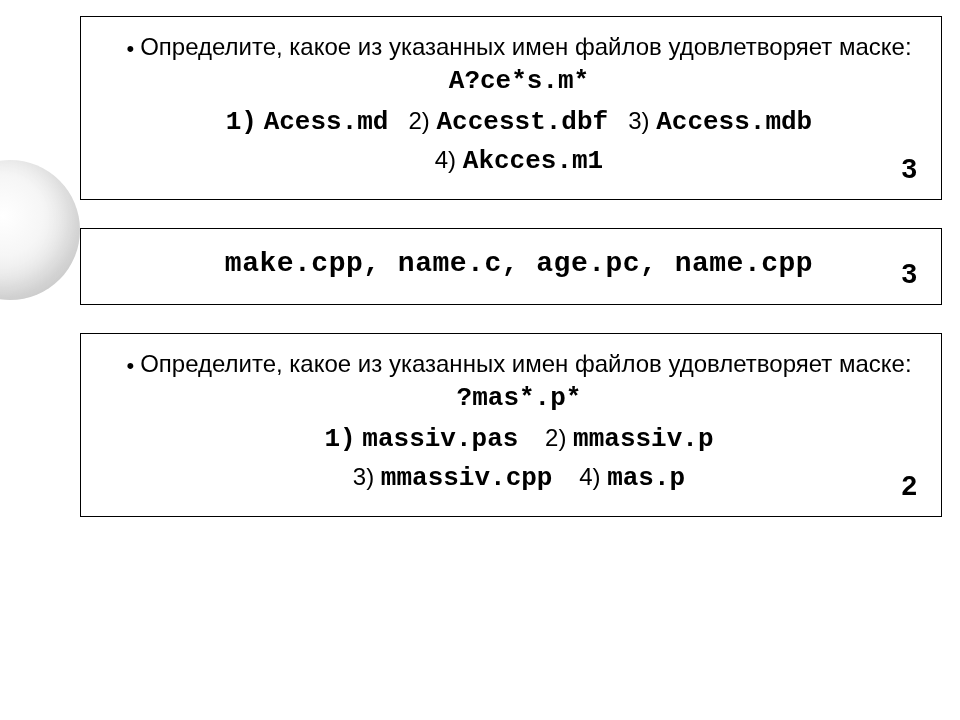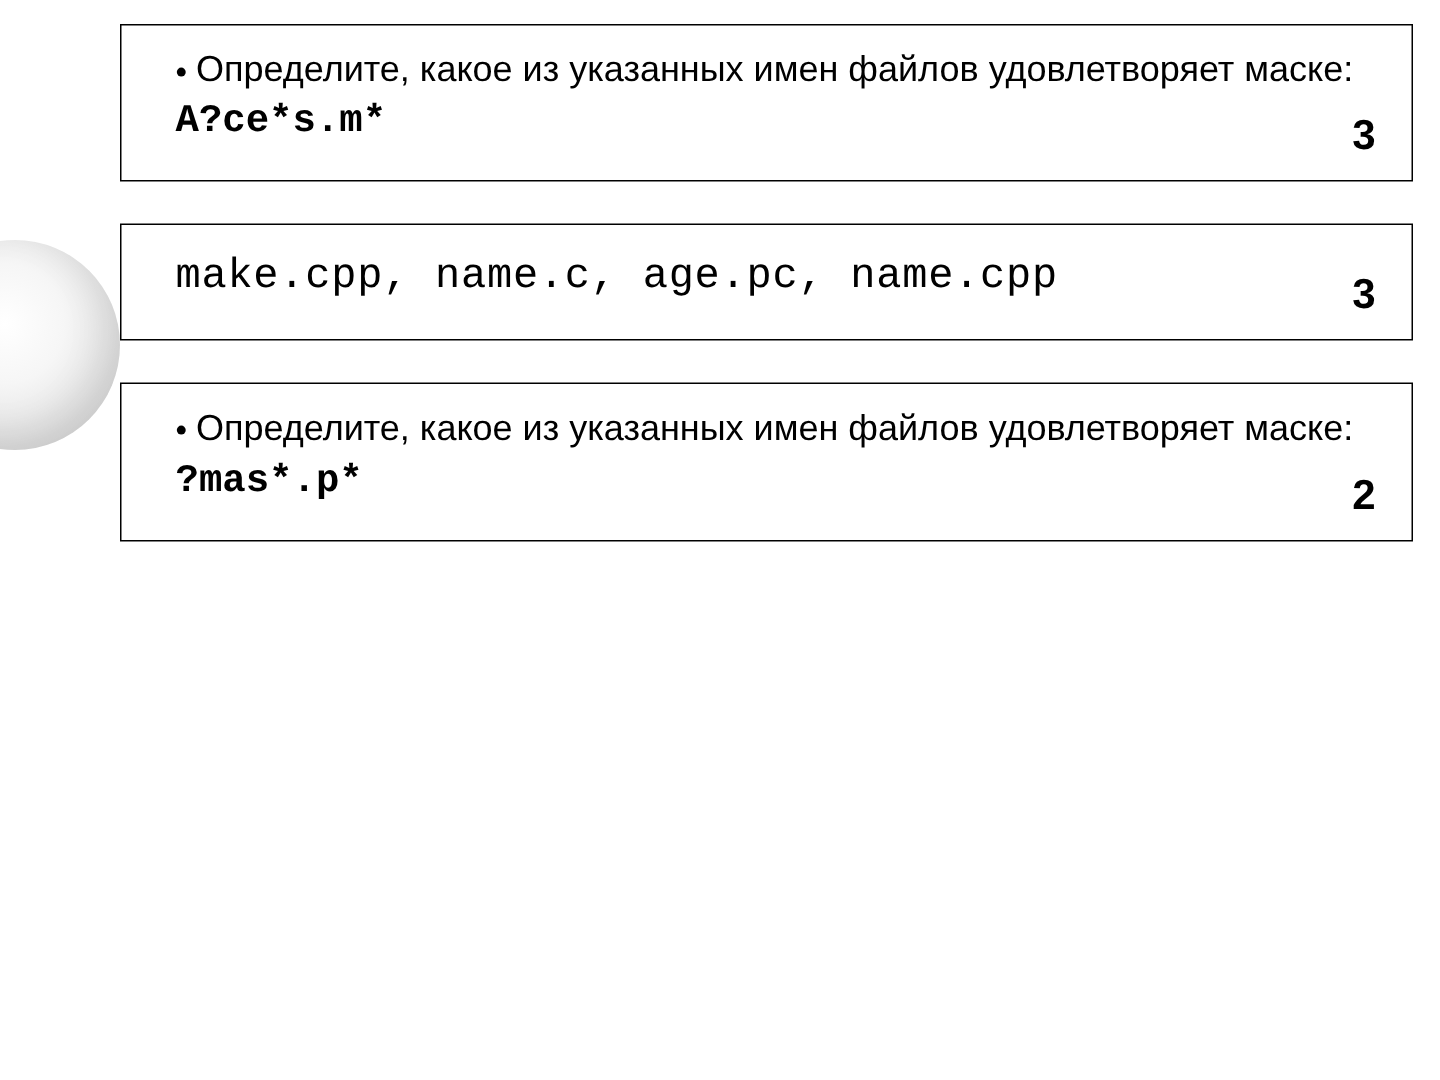--- a/index.html
+++ b/index.html
@@ -29,20 +29,21 @@
     box-shadow: inset -10px -10px 25px rgba(0,0,0,0.08);
     z-index: 0;
   }
   .box {
     position: relative;
     z-index: 1;
     border: 1px solid #000;
     background: #fff;
     margin-bottom: 28px;
     padding: 14px 20px 18px 36px;
+    text-align: center;
   }
   .box1 { margin-top: 4px; }
   .prompt {
     font-size: 24px;
     line-height: 1.35;
     margin: 0 0 4px 0;
   }
   .prompt .lead-bullet {
     display: inline-block;
     margin-right: 6px;
@@ -67,48 +68,74 @@
   .answer {
     position: absolute;
     right: 24px;
     bottom: 14px;
     font-size: 28px;
     font-weight: 700;
     font-family: Arial, Helvetica, sans-serif;
   }
   .filelist {
     font-family: "Courier New", Courier, monospace;
-    font-weight: 400;
+    font-weight: 700;
     font-size: 28px;
     line-height: 1.35;
     margin: 2px 0 4px 0;
     letter-spacing: 0.5px;
   }
   .opts-row { margin-top: 2px; }
 </style>
 </head>
 <body>
 
 <div class="canvas">
 
   <div class="deco-circle"></div>
 
   <div class="box box1">
     <p class="prompt">
       <span class="lead-bullet">•</span><span>Определите, какое из указанных имен файлов удовлетворяет маске: </span>
       <span class="mask">A?ce*s.m*</span>
     </p>
+    <div class="opts">
+      <span class="num bold">1)</span>
+      <span class="fname">Acess.md</span>
+      &nbsp;
+      <span class="num">2)</span>
+      <span class="fname">Accesst.dbf</span>
+      &nbsp;
+      <span class="num">3)</span>
+      <span class="fname">Access.mdb</span>
+      <br>
+      <span class="num">4)</span>
+      <span class="fname">Akcces.m1</span>
+    </div>
     <div class="answer">3</div>
   </div>
 
   <div class="box">
     <div class="filelist"> make.cpp, name.c, age.pc, name.cpp</div>
     <div class="answer">3</div>
   </div>
 
   <div class="box">
     <p class="prompt">
       <span class="lead-bullet">•</span><span>Определите, какое из указанных имен файлов удовлетворяет маске: </span><span class="mask">?mas*.p*</span>
     </p>
+    <div class="opts">
+      <span class="num bold">1)</span>
+      <span class="fname">massiv.pas</span>
+      &nbsp;&nbsp;
+      <span class="num">2)</span>
+      <span class="fname">mmassiv.p</span>
+      <br>
+      <span class="num">3)</span>
+      <span class="fname">mmassiv.cpp</span>
+      &nbsp;&nbsp;
+      <span class="num">4)</span>
+      <span class="fname">mas.p</span>
+    </div>
     <div class="answer">2</div>
   </div>
 
 </div>
 
 </body></html>

